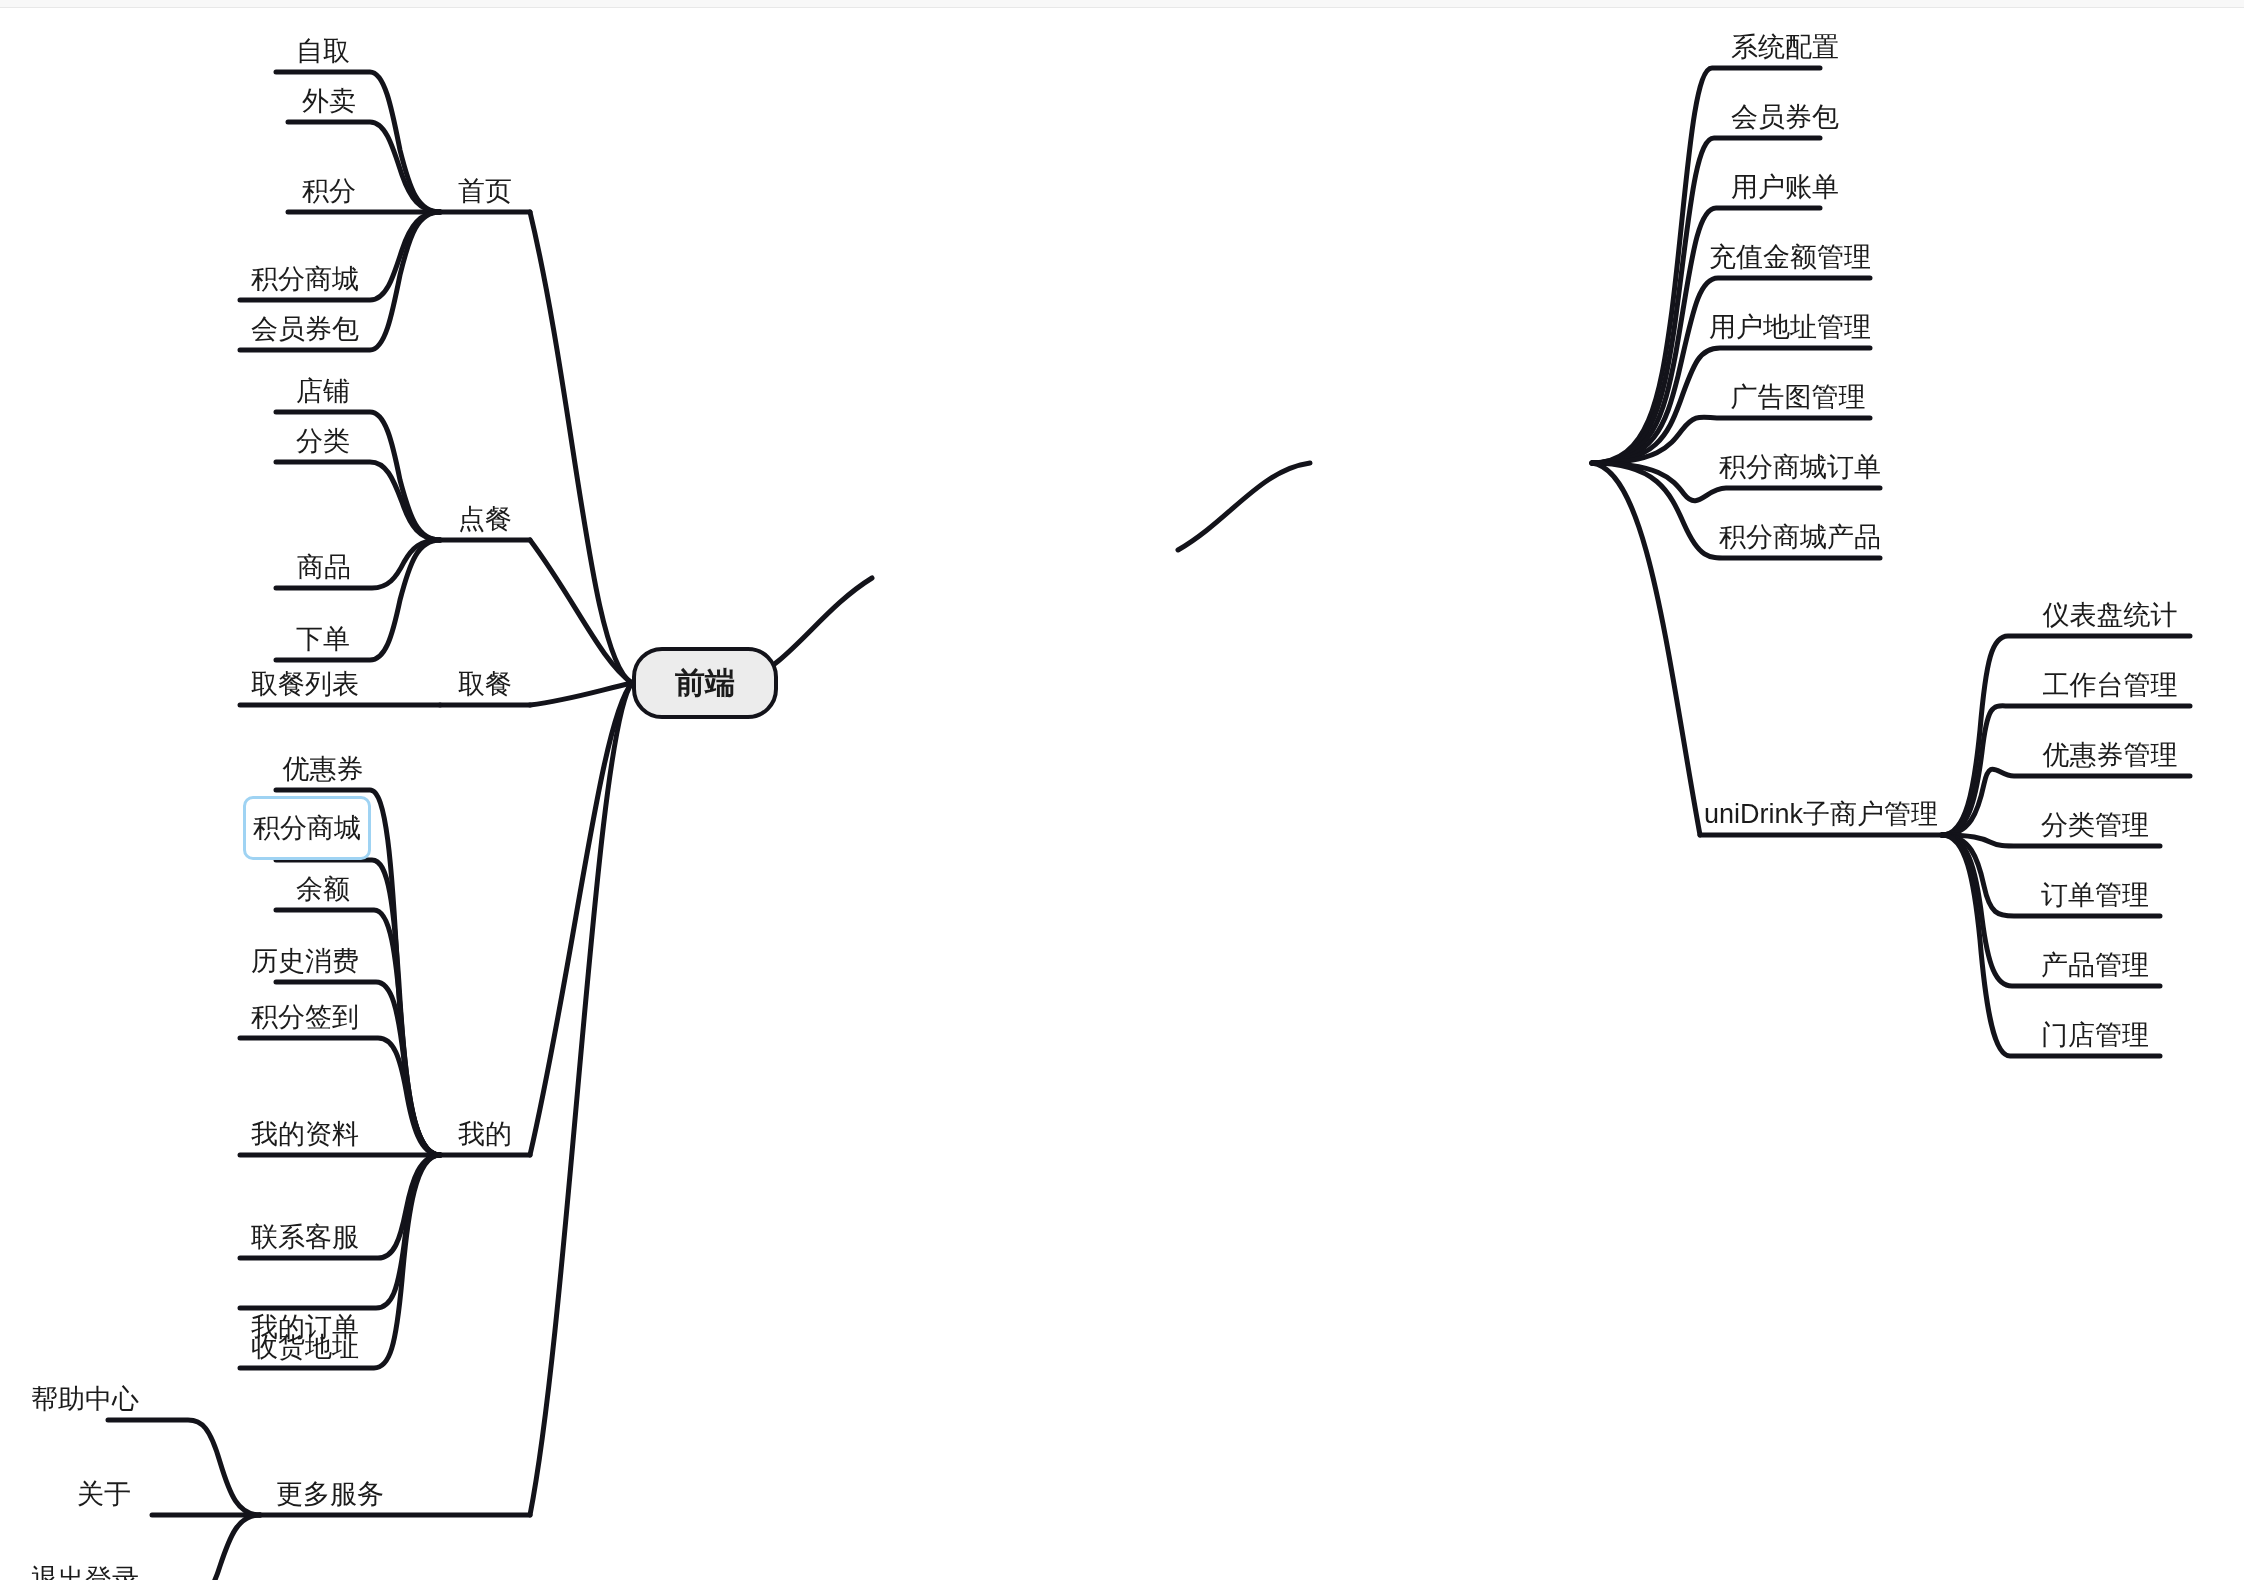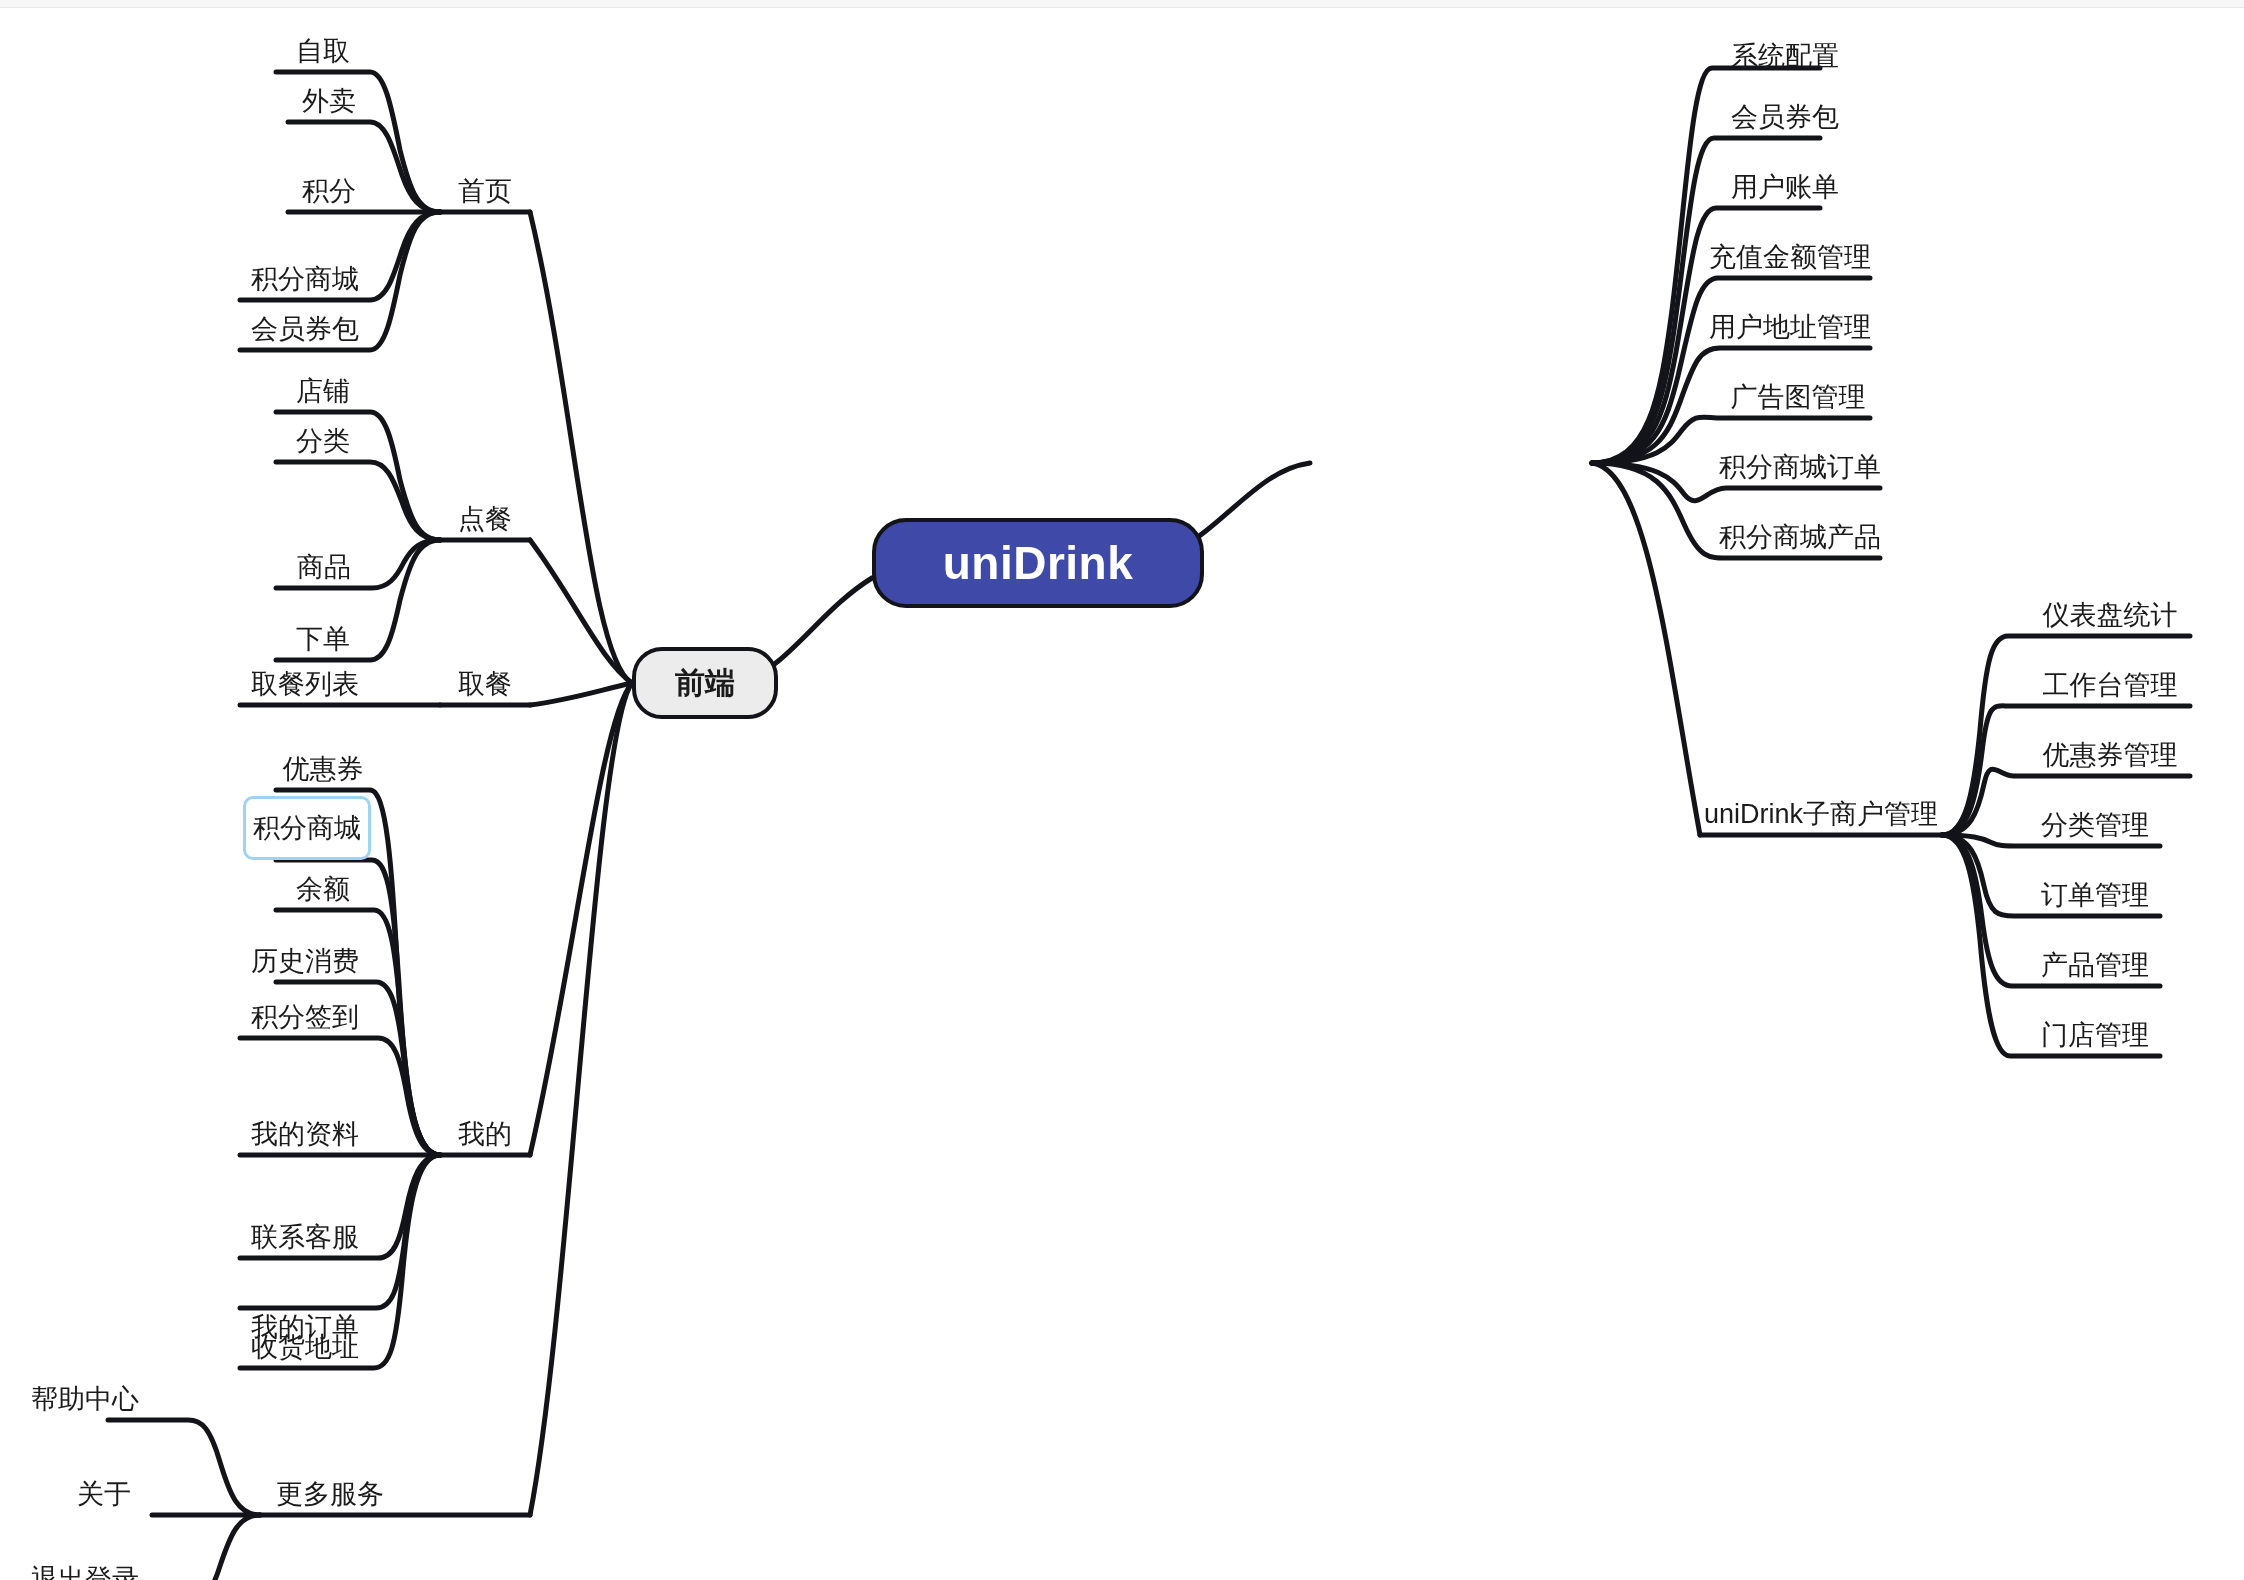--- a/index.html
+++ b/index.html
@@ -147,23 +147,20 @@
       <path d="M 1942,835 C 1966,835 1974,790 1980,730 C 1986,660 1992,636 2008,636 L 2190,636" stroke-width="5"></path>
       <path d="M 1942,835 C 1968,835 1976,800 1982,752 C 1988,700 1994,706 2010,706 L 2190,706" stroke-width="5"></path>
       <path d="M 1942,835 C 1970,835 1978,812 1984,784 C 1990,756 1998,776 2014,776 L 2190,776" stroke-width="5"></path>
       <path d="M 1942,835 C 1972,835 1982,838 1990,842 C 1998,846 2004,846 2020,846 L 2160,846" stroke-width="5"></path>
       <path d="M 1942,835 C 1970,835 1978,858 1984,886 C 1990,914 1998,916 2014,916 L 2160,916" stroke-width="5"></path>
       <path d="M 1942,835 C 1968,835 1976,870 1982,918 C 1988,966 1996,986 2012,986 L 2160,986" stroke-width="5"></path>
       <path d="M 1942,835 C 1966,835 1974,880 1980,940 C 1986,1010 1994,1056 2010,1056 L 2160,1056" stroke-width="5"></path>
     </g>
   </svg>
 
-  <div class="node root" style="left:872px; top:518px; width:332px; height:90px;">
-    <span>uniDrink</span>
-  </div>
 
   <div class="node pill" style="left:632px; top:647px; width:146px; height:72px;">
     <span>前端</span>
   </div>
 
 
   <div class="node branch-label" style="left:440px; top:170px; width:90px; height:42px;">
     <span>首页</span>
   </div>
   <div class="node branch-label" style="left:440px; top:498px; width:90px; height:42px;">
@@ -243,21 +240,21 @@
   <div class="node leaf" style="left:20px; top:1378px; width:130px; height:42px;">
     <span>帮助中心</span>
   </div>
   <div class="node leaf" style="left:58px; top:1473px; width:92px; height:42px;">
     <span>关于</span>
   </div>
   <div class="node leaf" style="left:20px; top:1558px; width:130px; height:42px;">
     <span>退出登录</span>
   </div>
 
-  <div class="node leaf" style="left:1720px; top:35px; width:130px; height:42px;justify-content:center;">
+  <div class="node leaf" style="left:1720px; top:26px; width:130px; height:42px;justify-content:center;">
     <span>系统配置</span>
   </div>
   <div class="node leaf" style="left:1720px; top:96px; width:130px; height:42px;">
     <span>会员券包</span>
   </div>
   <div class="node leaf" style="left:1720px; top:166px; width:130px; height:42px;">
     <span>用户账单</span>
   </div>
   <div class="node leaf" style="left:1710px; top:236px; width:160px; height:42px;">
     <span>充值金额管理</span>

